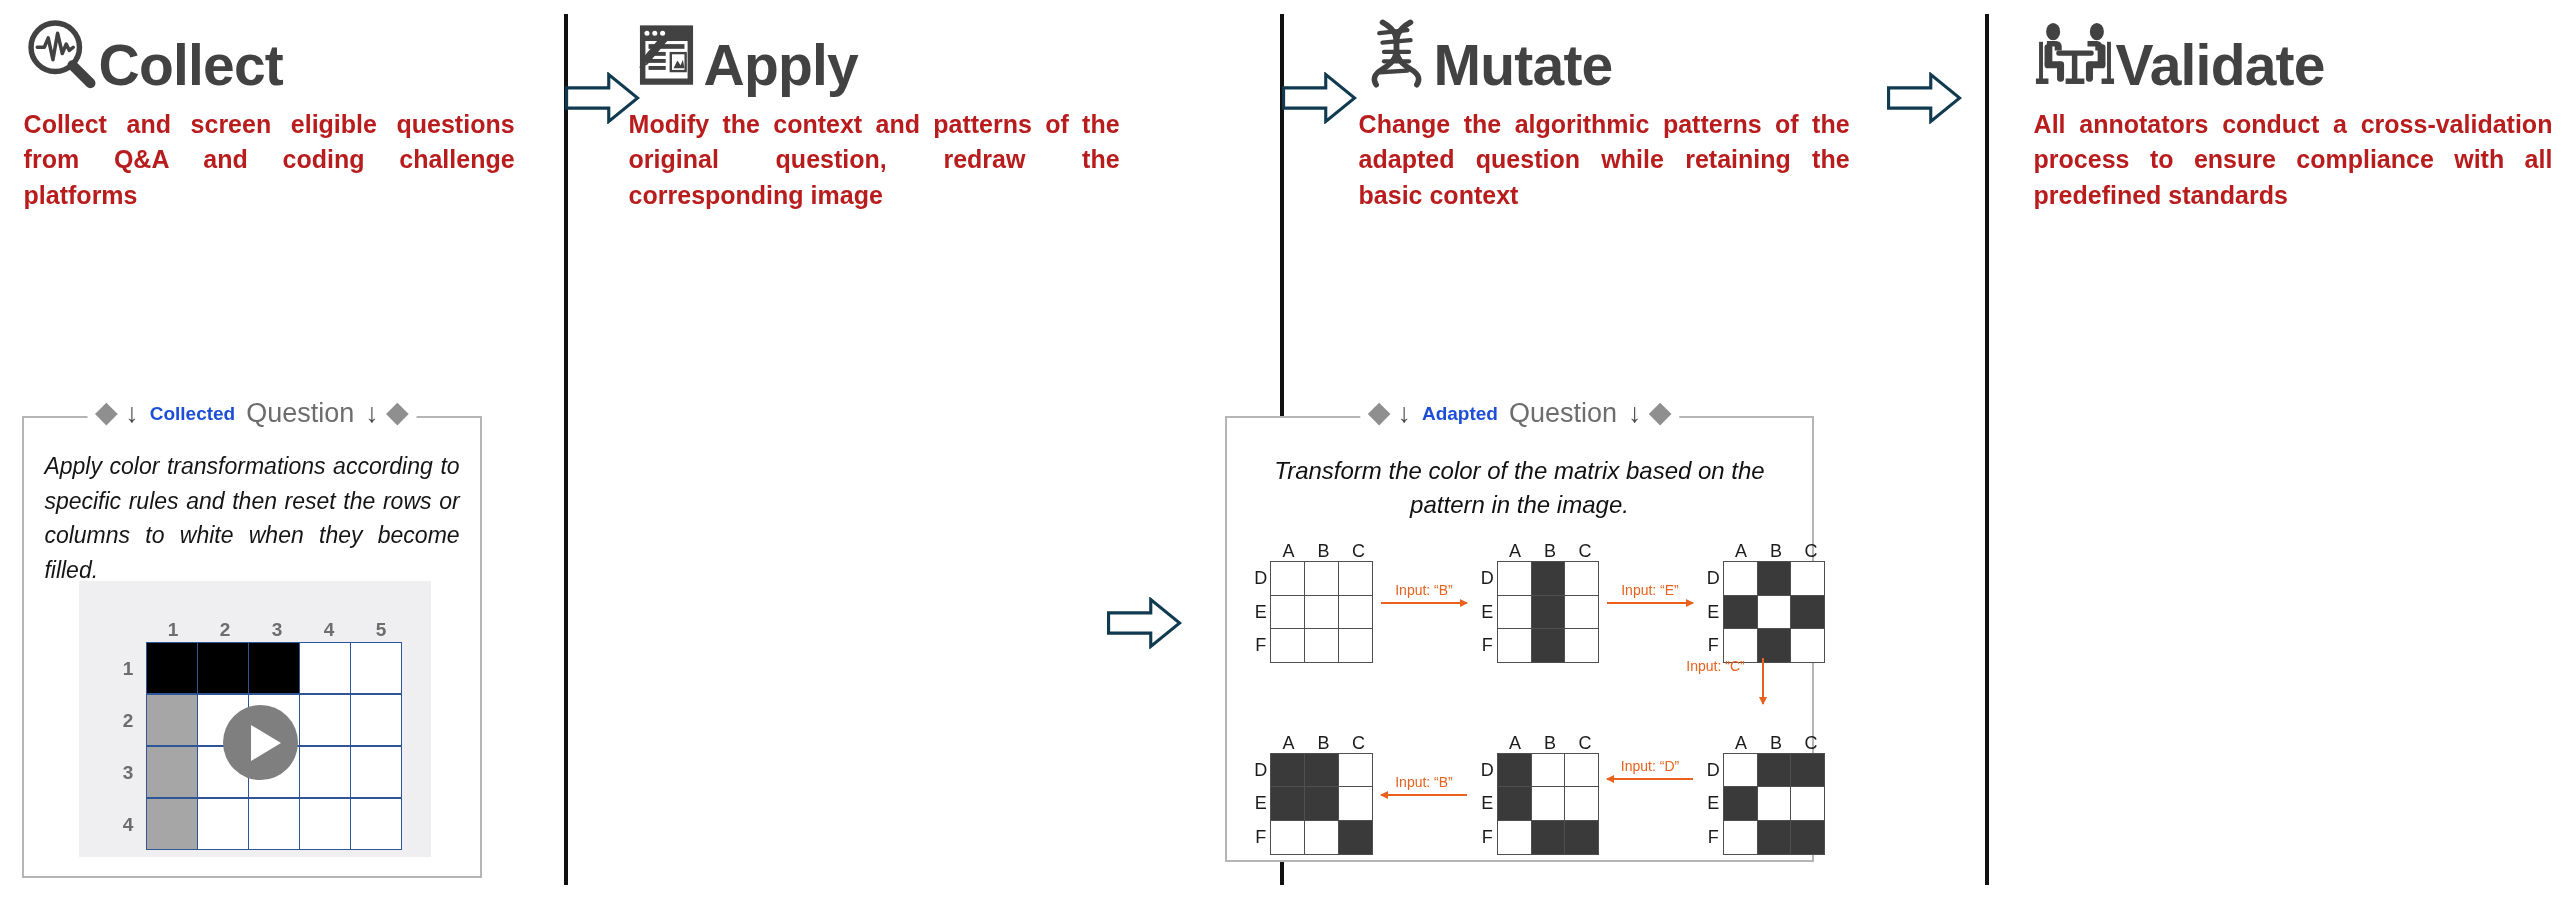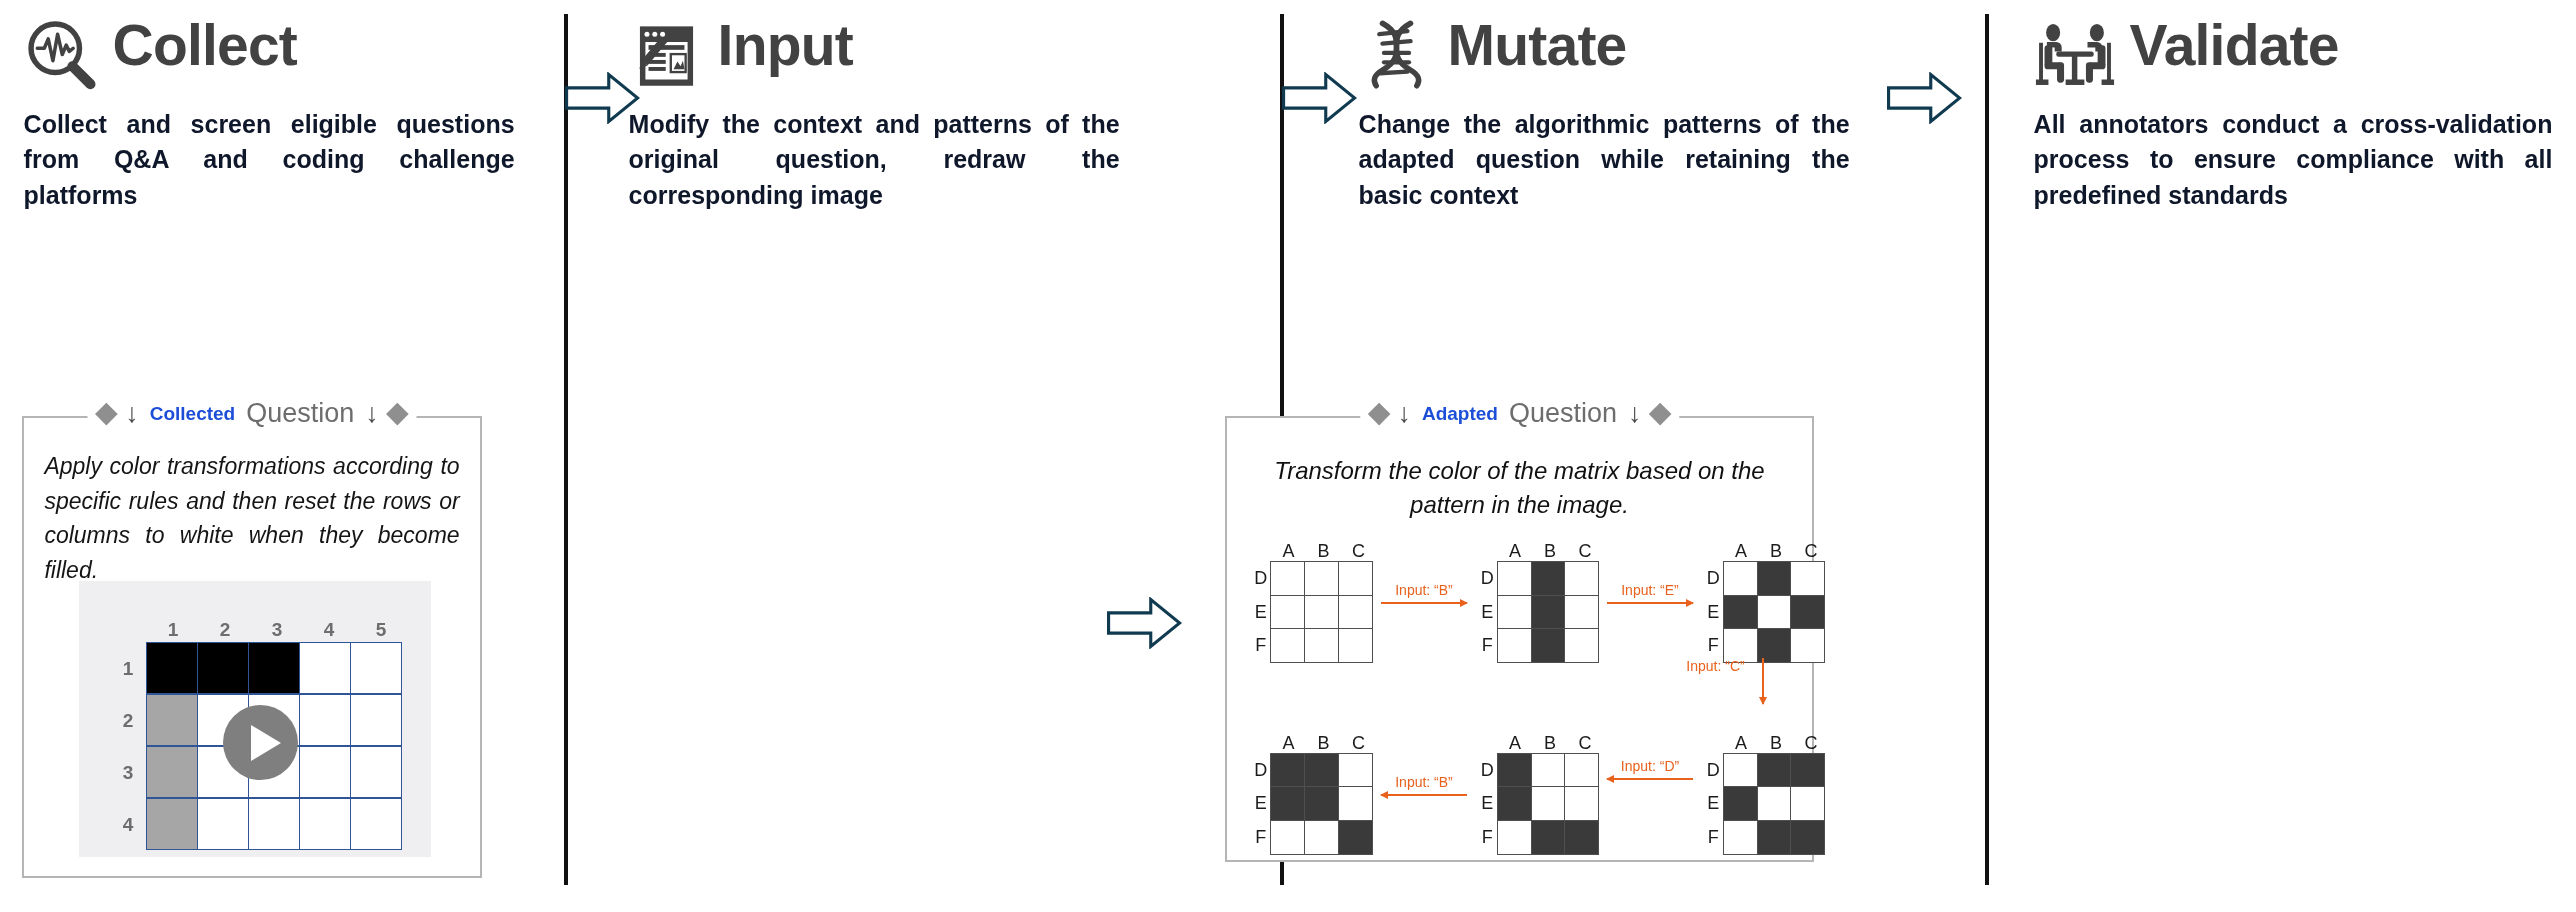--- a/index.html
+++ b/index.html
@@ -31,42 +31,42 @@
     height: 871px;
     background: #111111;
   }
   .div-1 { left: 564px; }
   .div-2 { left: 1280px; }
   .div-3 { left: 1985px; }
 
   
   .stage-head {
     display: flex;
-    align-items: flex-start;
-    gap: 14px;
+    align-items: flex-end;
+    gap: 0;
     height: 94px;
     padding-left: 23.6px;
     padding-top: 17.3px;
   }
   .stage-icon { flex: 0 0 auto; display: block; }
   .stage-title {
     font-size: 57px;
     font-weight: bold;
     color: #424242;
     letter-spacing: -0.8px;
     line-height: 1;
     white-space: nowrap;
   }
 
   
   .stage-desc {
     margin: 12.6px 23.6px 0 23.6px;
     font-size: 25px;
     font-weight: bold;
-    color: #0f172a;
+    color: #b91c1c;
     line-height: 1.42;
     text-align: justify;
     text-align-last: left;
     max-width: 491px;
   }
   .panel-validate .stage-desc { max-width: 542px; }
 
   
   .flow-arrow { position: absolute; }
   .flow-arrow.top-a { left: 565px;  top: 72px; }
@@ -381,21 +381,21 @@
           <rect x="52" y="46" width="22" height="26" fill="#424242"></rect>
           <rect x="55" y="49" width="16" height="20" fill="#ffffff"></rect>
           <path d="M57,67 L62,57 L66,63 L69,56 L71,67 Z" fill="#424242"></path>
           <g transform="rotate(40 27 52)">
             <rect x="21" y="28" width="10" height="34" fill="#424242"></rect>
             <rect x="21" y="22" width="10" height="7" fill="#424242"></rect>
             <path d="M21,62 L31,62 L26,72 Z" fill="#424242"></path>
           </g>
         </svg>
       </span>
-      <span class="stage-title">Input</span>
+      <span class="stage-title">Apply</span>
     </div>
 
     <div class="stage-desc">Modify the context and patterns of the original question, redraw the corresponding image</div>
 
     <div class="qcard qcard-adapt">
       <div class="card-label">
         <span class="dia"></span>
         <span class="arw">↓</span>
         <span class="lbl-strong">Adapted</span>
         <span class="lbl-plain">Question</span>

